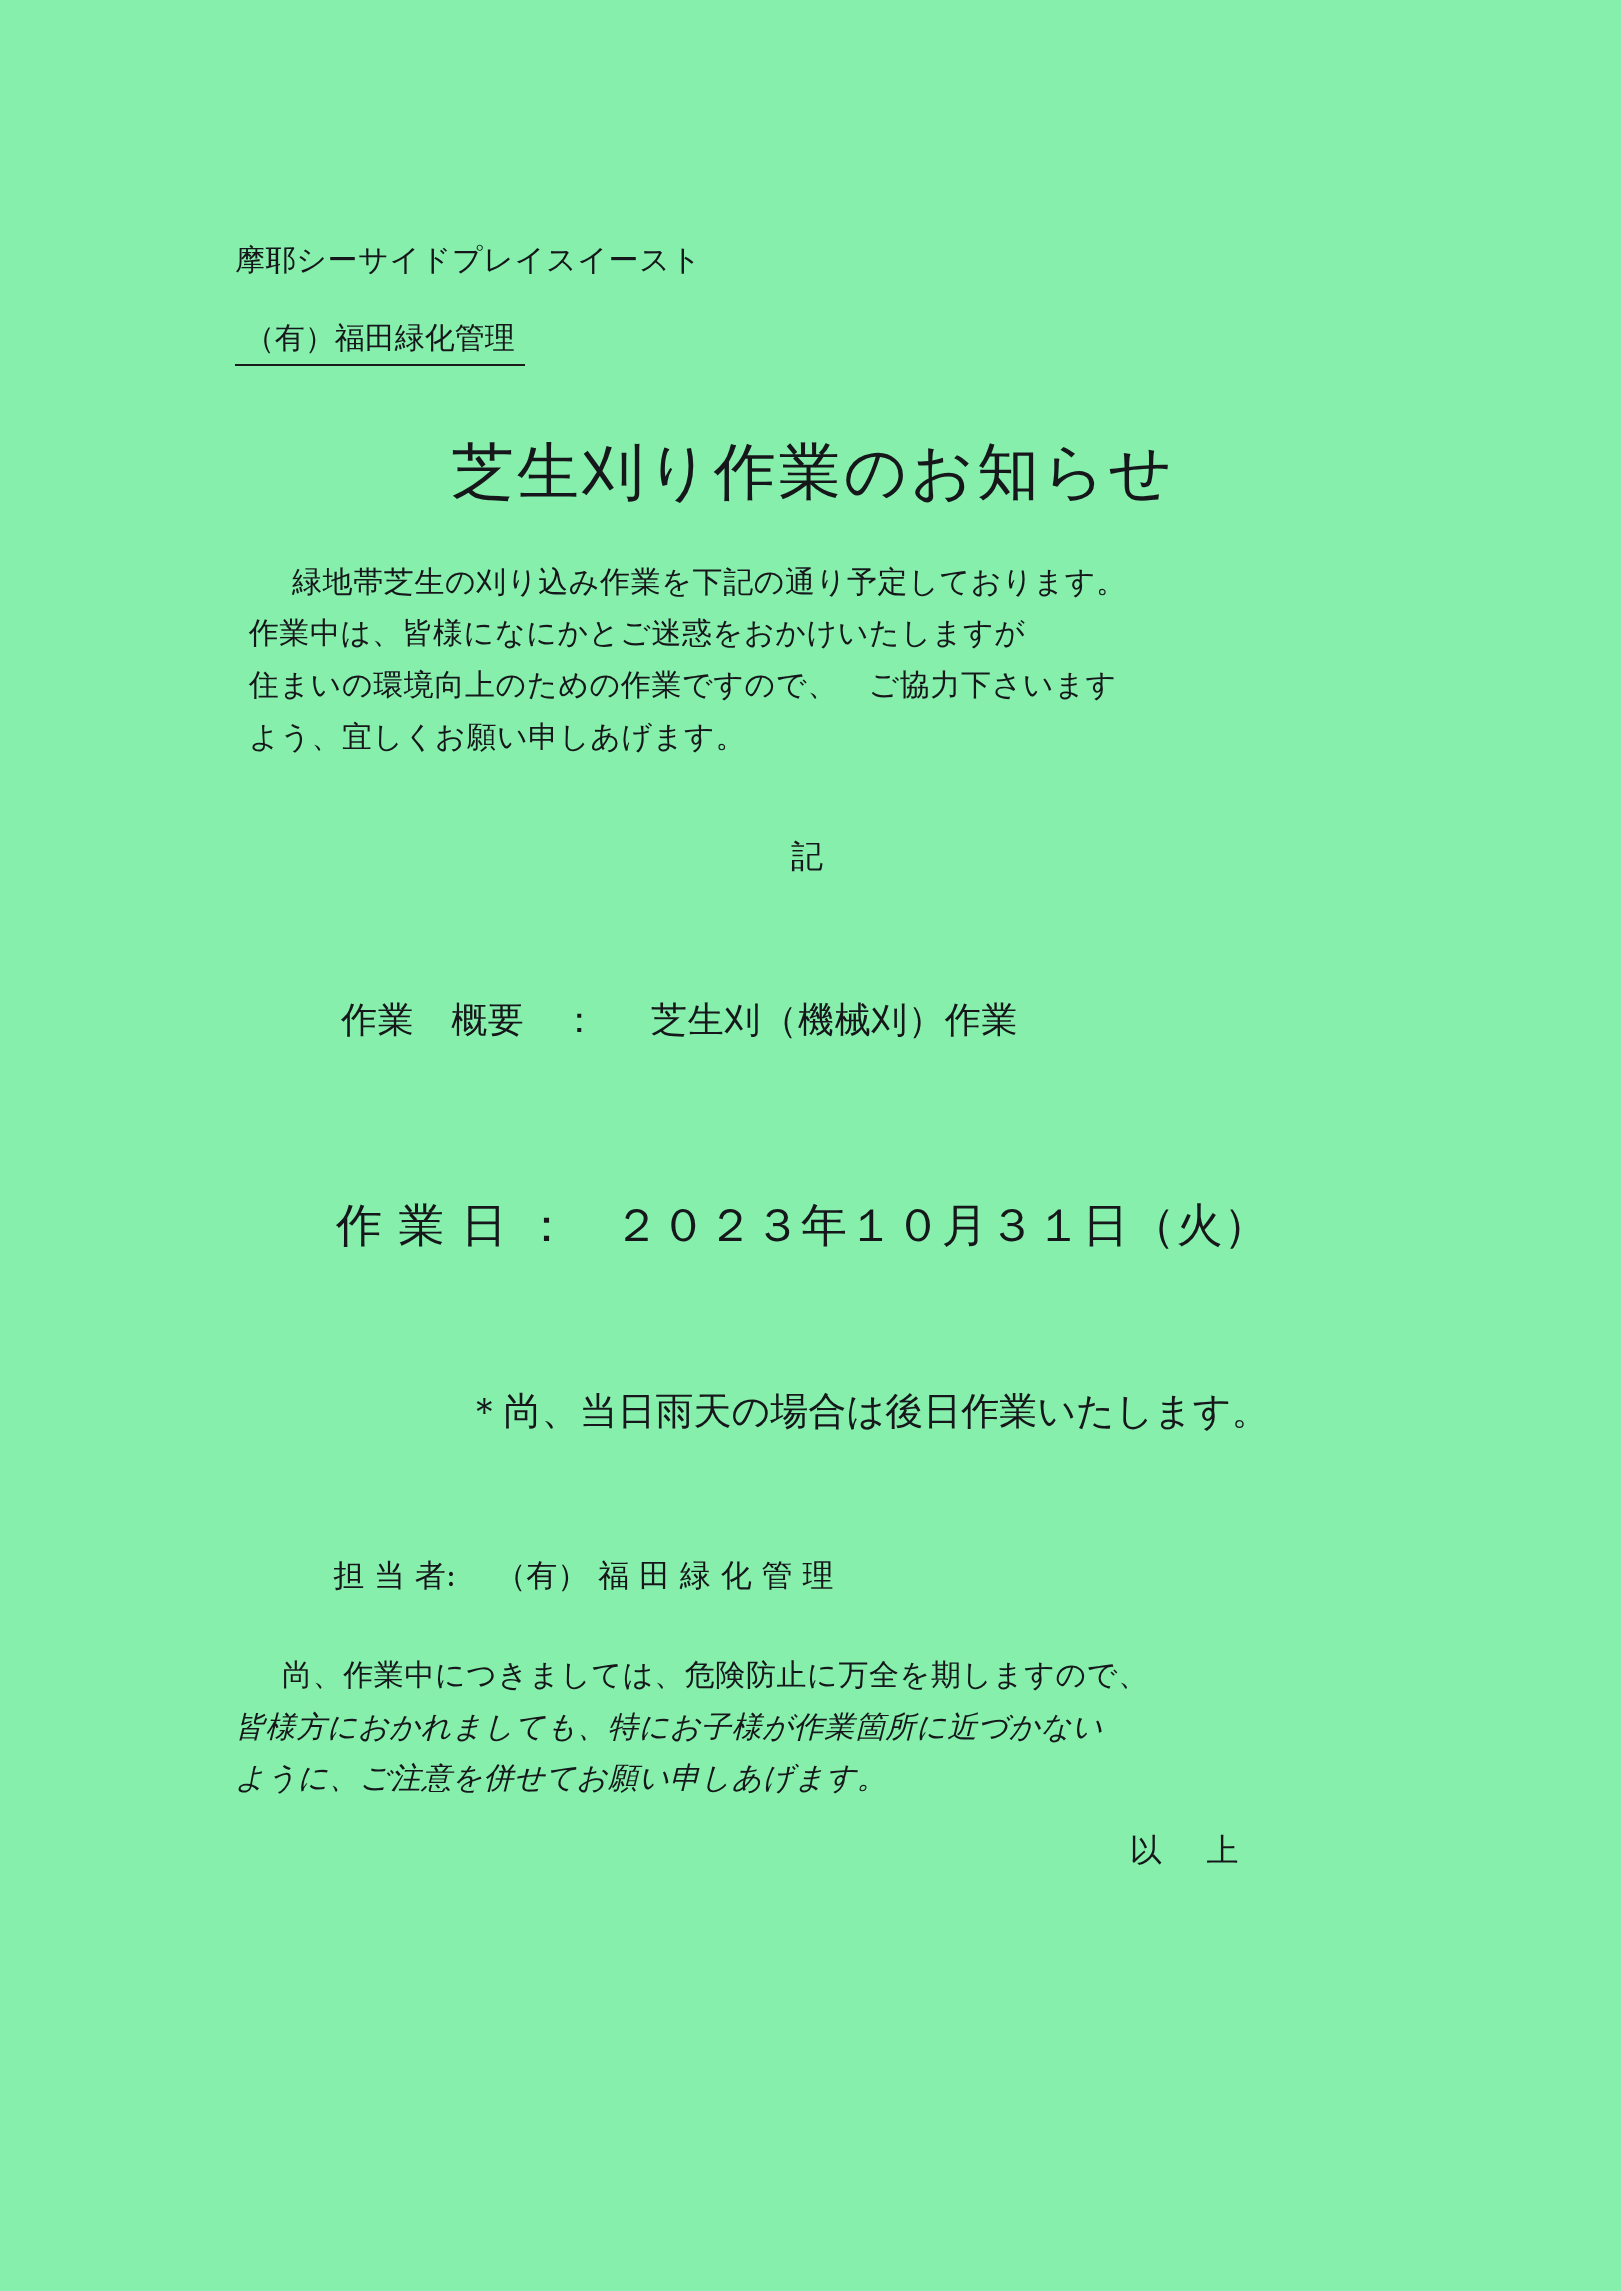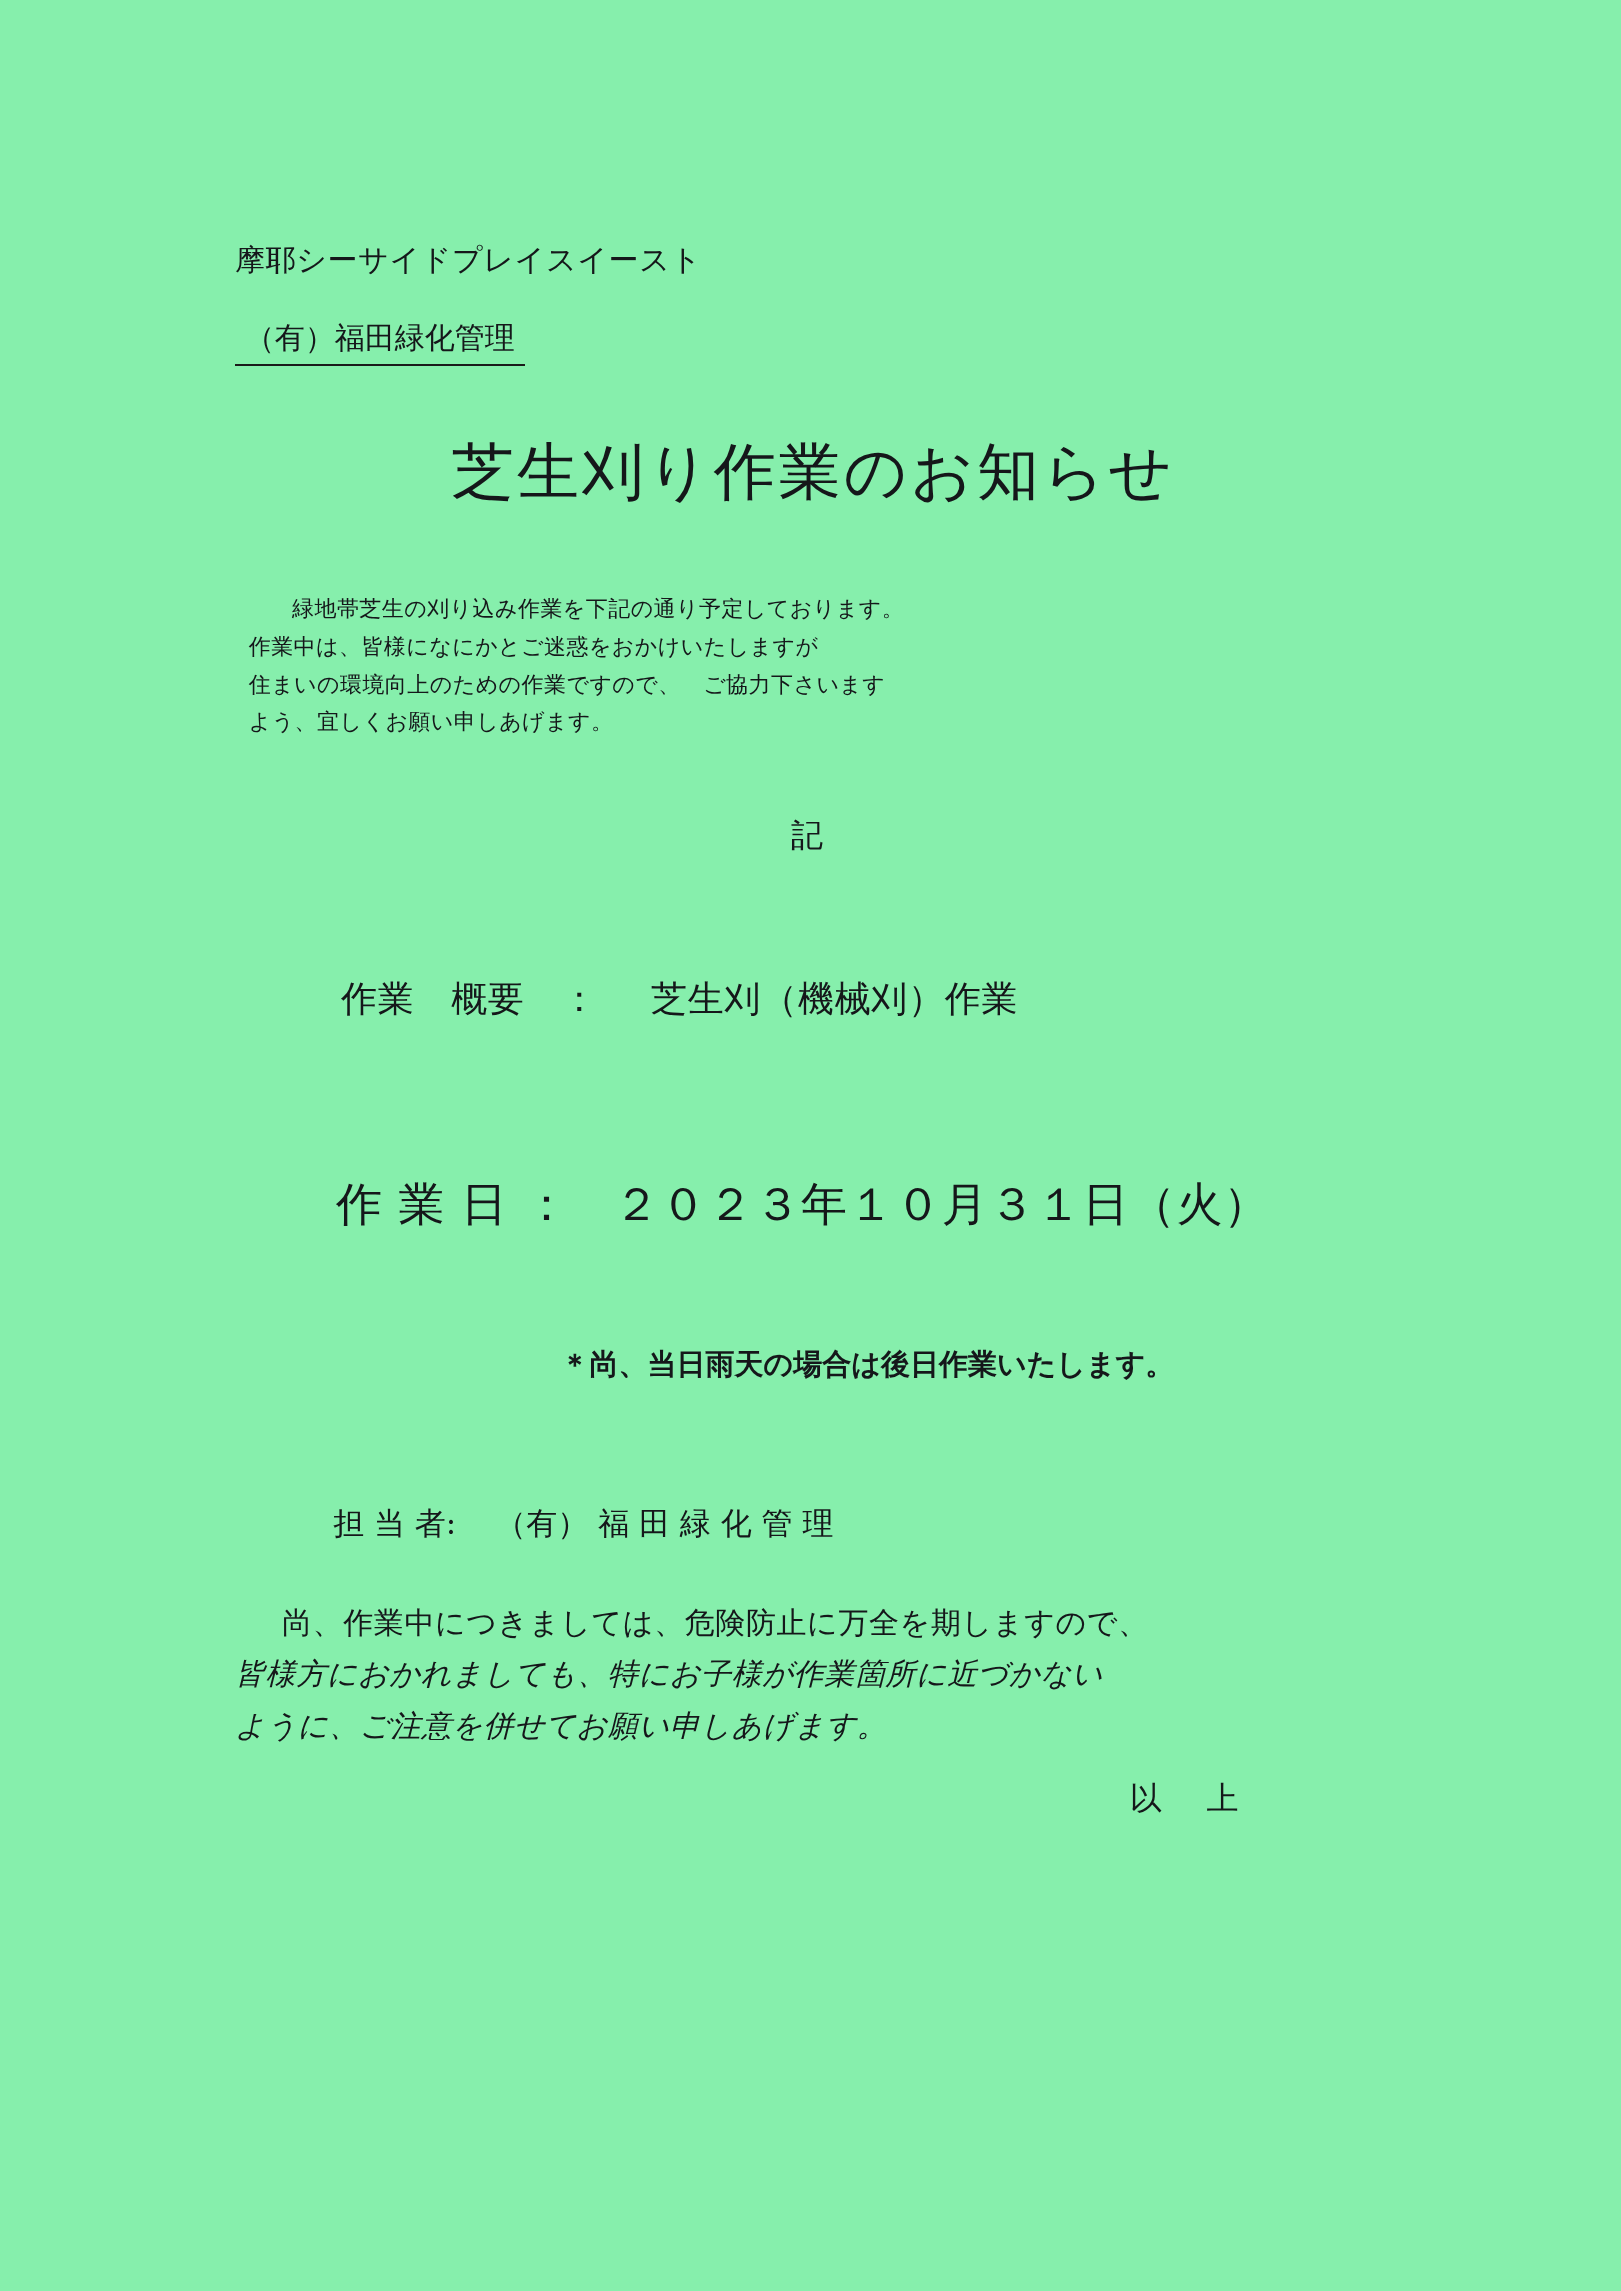--- a/index.html
+++ b/index.html
@@ -67,22 +67,22 @@
 
   .title {
     margin-top: 64px;
     text-align: center;
     font-size: 62px;
     letter-spacing: 0.05em;
     white-space: pre;
   }
 
   .body-block {
-    margin-top: 76px;
-    font-size: 22px;
+    margin-top: 42px;
+    font-size: 30px;
     line-height: 1.72;
     letter-spacing: 0.01em;
   }
   .body-block .p1 { text-indent: 57px; }
   .body-block .pn { text-indent: 13.7px; }
 
   .ki {
     margin-top: 73px;
     text-align: center;
     font-size: 32px;
@@ -100,26 +100,25 @@
 
   .workdate {
     margin-top: 55px;
     font-size: 46px;
     letter-spacing: 0.02em;
     padding-left: 7.8px;
     white-space: pre;
   }
 
   .note {
-    margin-top: 55px;
-    font-size: 29px;
+    margin-top: 75px;
+    font-size: 38px;
     text-align: center;
     padding-left: 108px;
     white-space: pre;
-    font-weight: bold;
   }
 
   .person {
     margin-top: 82px;
     font-size: 31px;
     padding-left: 39px;
     white-space: pre;
   }
 
   .closing {

